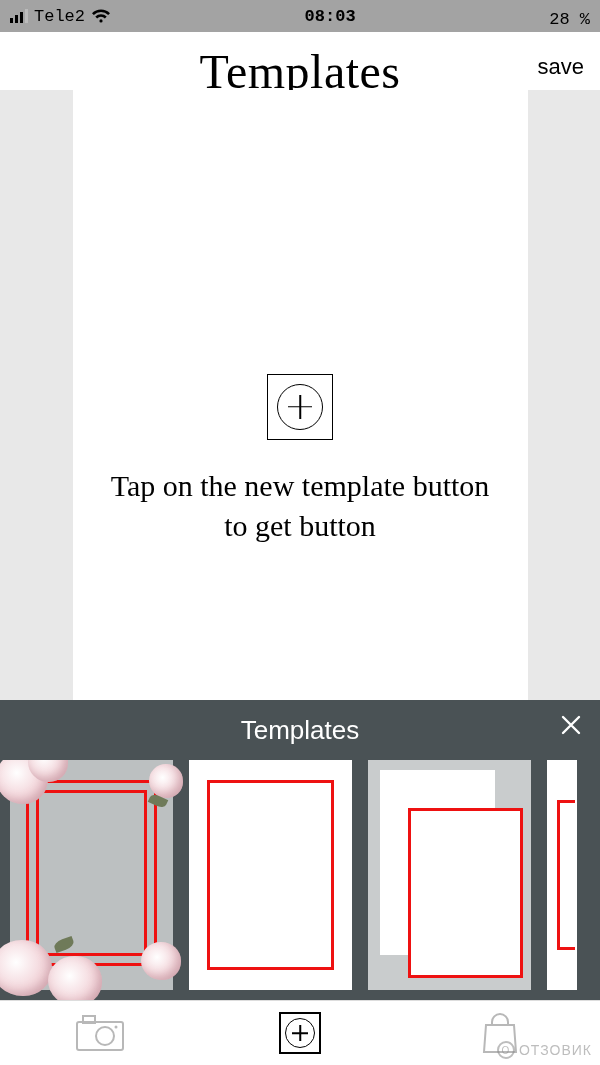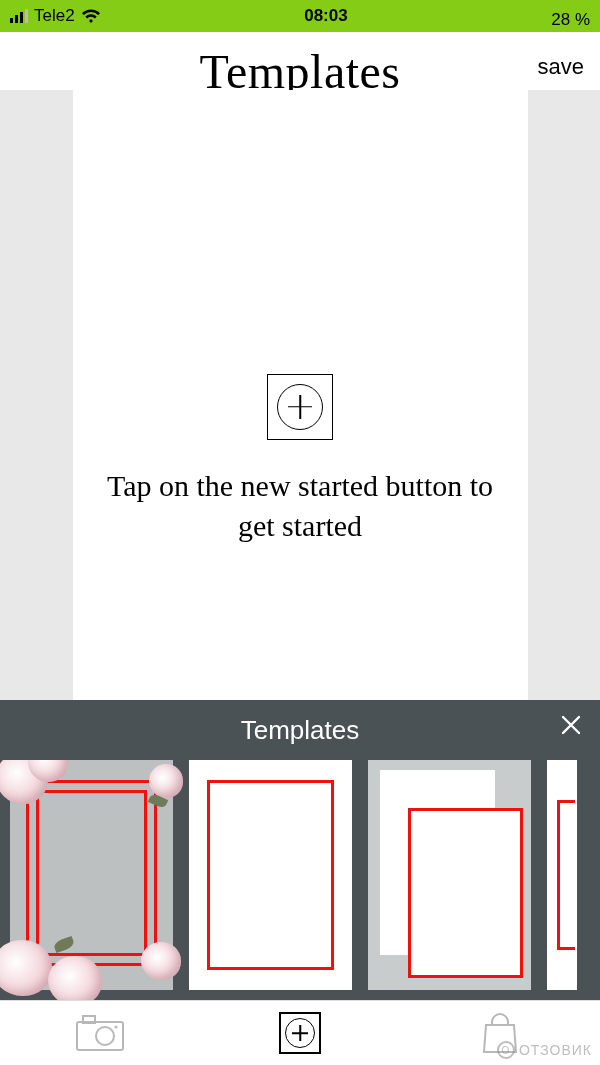--- a/index.html
+++ b/index.html
@@ -1,19 +1,19 @@
 <!DOCTYPE html>
 <html><head>
 <meta charset="utf-8">
 <style>
   * { box-sizing: border-box; margin: 0; padding: 0; }
   html, body { width: 600px; height: 1065px; font-family: -apple-system, Helvetica, Arial, sans-serif; background: #e8e8e8; overflow: hidden; }
 
   
-  .status-bar { height: 32px; background: #84cc16; display: flex; align-items: center; justify-content: space-between; padding: 0 10px; font-size: 17px; font-weight: 500; color: #000; }
+  .status-bar { height: 32px; background: #a3a3a3; display: flex; align-items: center; justify-content: space-between; padding: 0 10px; font-size: 17px; font-weight: 500; color: #000; font-family: Liberation Mono, monospace; }
   .status-left { display: flex; align-items: center; gap: 6px; }
   .status-right { display: flex; align-items: center; gap: 4px; flex-direction: column; }
   .signal-bars { display: flex; align-items: flex-end; gap: 2px; }
   .signal-bars span { width: 3px; background: #000; display: block; }
   .signal-bars span:nth-child(1){height:5px}
   .signal-bars span:nth-child(2){height:8px}
   .signal-bars span:nth-child(3){height:11px}
   .signal-bars span:nth-child(4){height:14px;background:#bbb}
   .wifi-icon svg { display:block; }
   .battery { display:flex; align-items:center; }
@@ -120,21 +120,21 @@
 <div class="header">
   <div class="header-title">Templates</div>
   <div class="save-btn">save</div>
 </div>
 
 <div class="canvas-area">
   <div class="canvas">
     <div class="plus-box">
       <div class="plus-circle"></div>
     </div>
-    <div class="canvas-text">Tap on the new started button to get started</div>
+    <div class="canvas-text">Tap on the new template button to get button</div>
   </div>
 </div>
 
 <div class="drawer">
   <div class="drawer-header">
     <div class="drawer-title">Templates</div>
     <div class="drawer-close">
       <svg width="22" height="22" viewBox="0 0 22 22">
             <path d="M3 3l16 16M19 3L3 19" stroke="#fff" stroke-width="2.4" stroke-linecap="round"></path>
           </svg>

